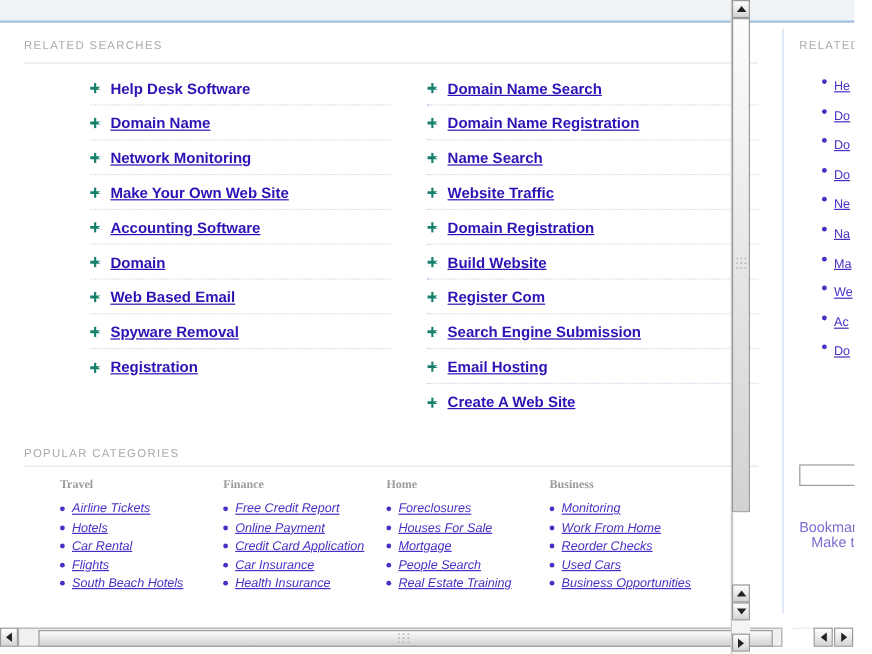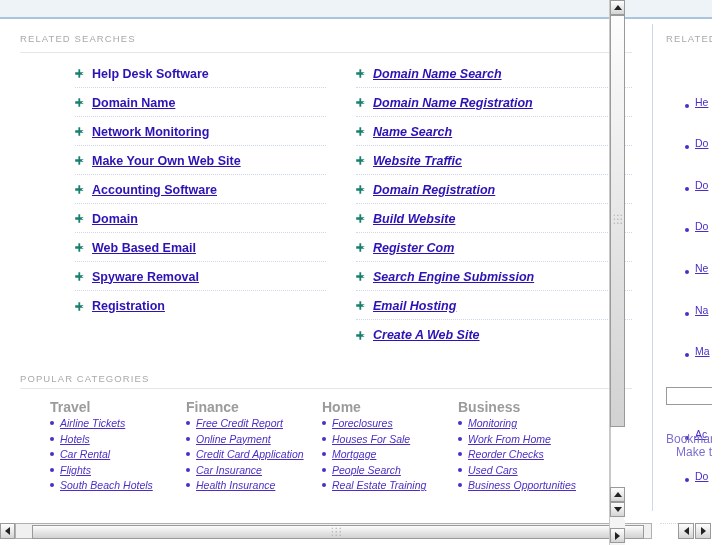--- a/index.html
+++ b/index.html
@@ -53,21 +53,21 @@
 
   
   .rs-grid {
     display: flex;
     padding: 6px 20px 0 20px;
   }
   .rs-col {
     width: 50%;
     padding-left: 55px;
   }
-  .rs-col.right { padding-left: 30px; font-style: italic; }
+  .rs-col.right { padding-left: 30px; }
 
   .rs-item {
     display: flex;
     align-items: center;
     height: 29px;
     border-bottom: 1px dotted #cfd8ea;
     padding-top: 1px;
   }
   .rs-item:last-child { border-bottom: none; text-align: center; }
 
@@ -102,24 +102,24 @@
   .pc-grid {
     display: flex;
     padding: 10px 20px 0 50px;
   }
   .pc-col {
     width: 136px;
     margin-right: 0px;
   }
   .pc-head {
     color: #9b9b9b;
-    font-size: 14px;
+    font-size: 10px;
     font-weight: bold;
-    margin-bottom: 2px;
-    font-family: Liberation Sans, sans-serif;
+    margin-bottom: 8px;
+    font-family: Liberation Serif, serif;
   }
   .pc-list { list-style: none; margin: 0; padding: 0; }
   .pc-li {
     display: flex;
     align-items: center;
     margin-bottom: 3.5px;
   }
   .pc-bullet {
     width: 4px; height: 4px;
     background: #4b2fc4;
@@ -162,23 +162,22 @@
     padding-left: 6px;
     white-space: nowrap;
   }
   .side-list {
     list-style: none;
     margin: 0;
     padding: 22px 0 0 25px;
   }
   .side-li {
     display: flex;
-    align-items: flex-end;
+    align-items: flex-start;
     height: 24.6px;
-    margin-top: 17px;
   }
   .side-bullet {
     width: 4px; height: 4px;
     background: #4b2fc4;
     border-radius: 50%;
     margin-right: 6px;
     flex: 0 0 auto;
   }
   .side-link {
     color: #4b2fc4;

